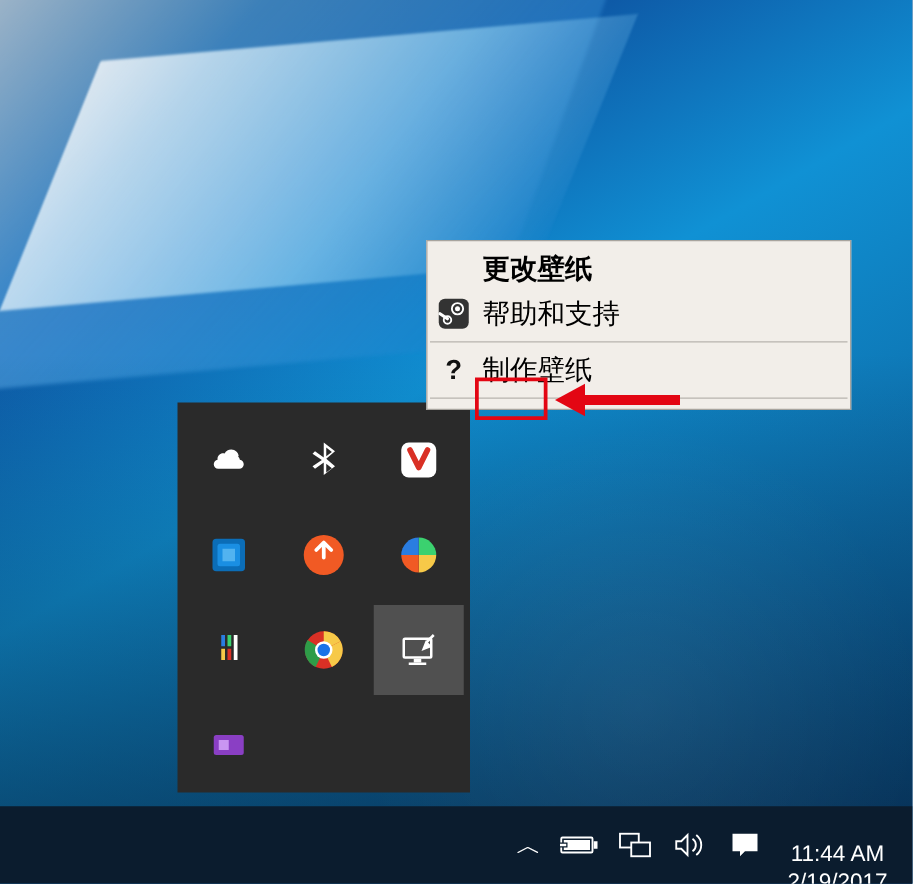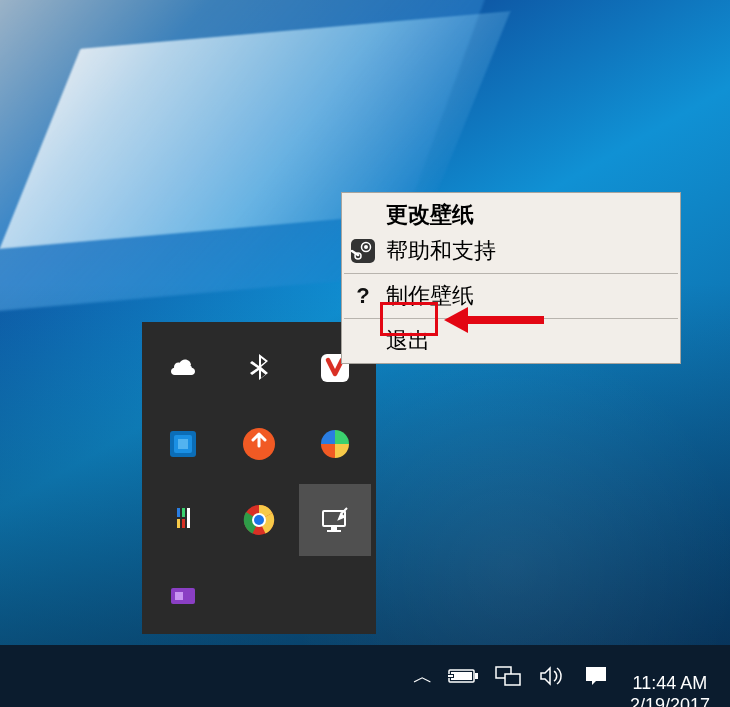--- a/index.html
+++ b/index.html
@@ -244,23 +244,20 @@
         </svg>
     </span>
     <span>帮助和支持</span>
   </div>
   <div class="menu-sep"></div>
   <div class="menu-item">
     <span class="menu-icon" style="font-weight:700; font-size:22px; color:#111;">?</span>
     <span>制作壁纸</span>
   </div>
   <div class="menu-sep"></div>
-  <div class="menu-item">
-    <span>退出</span>
-  </div>
 </div>
 
 <div class="hl-box" style="left:380px; top:302px; width:58px; height:34px;"></div>
 
 <svg class="arrow" style="left:440px; top:301px; width:108px; height:38px;" viewBox="0 0 108 38">
   <path d="M104 19 L22 19" stroke="#e30613" stroke-width="8" fill="none"></path>
   <path d="M4 19 L28 6 L28 32 Z" fill="#e30613"></path>
 </svg>
 
 <div class="taskbar">

